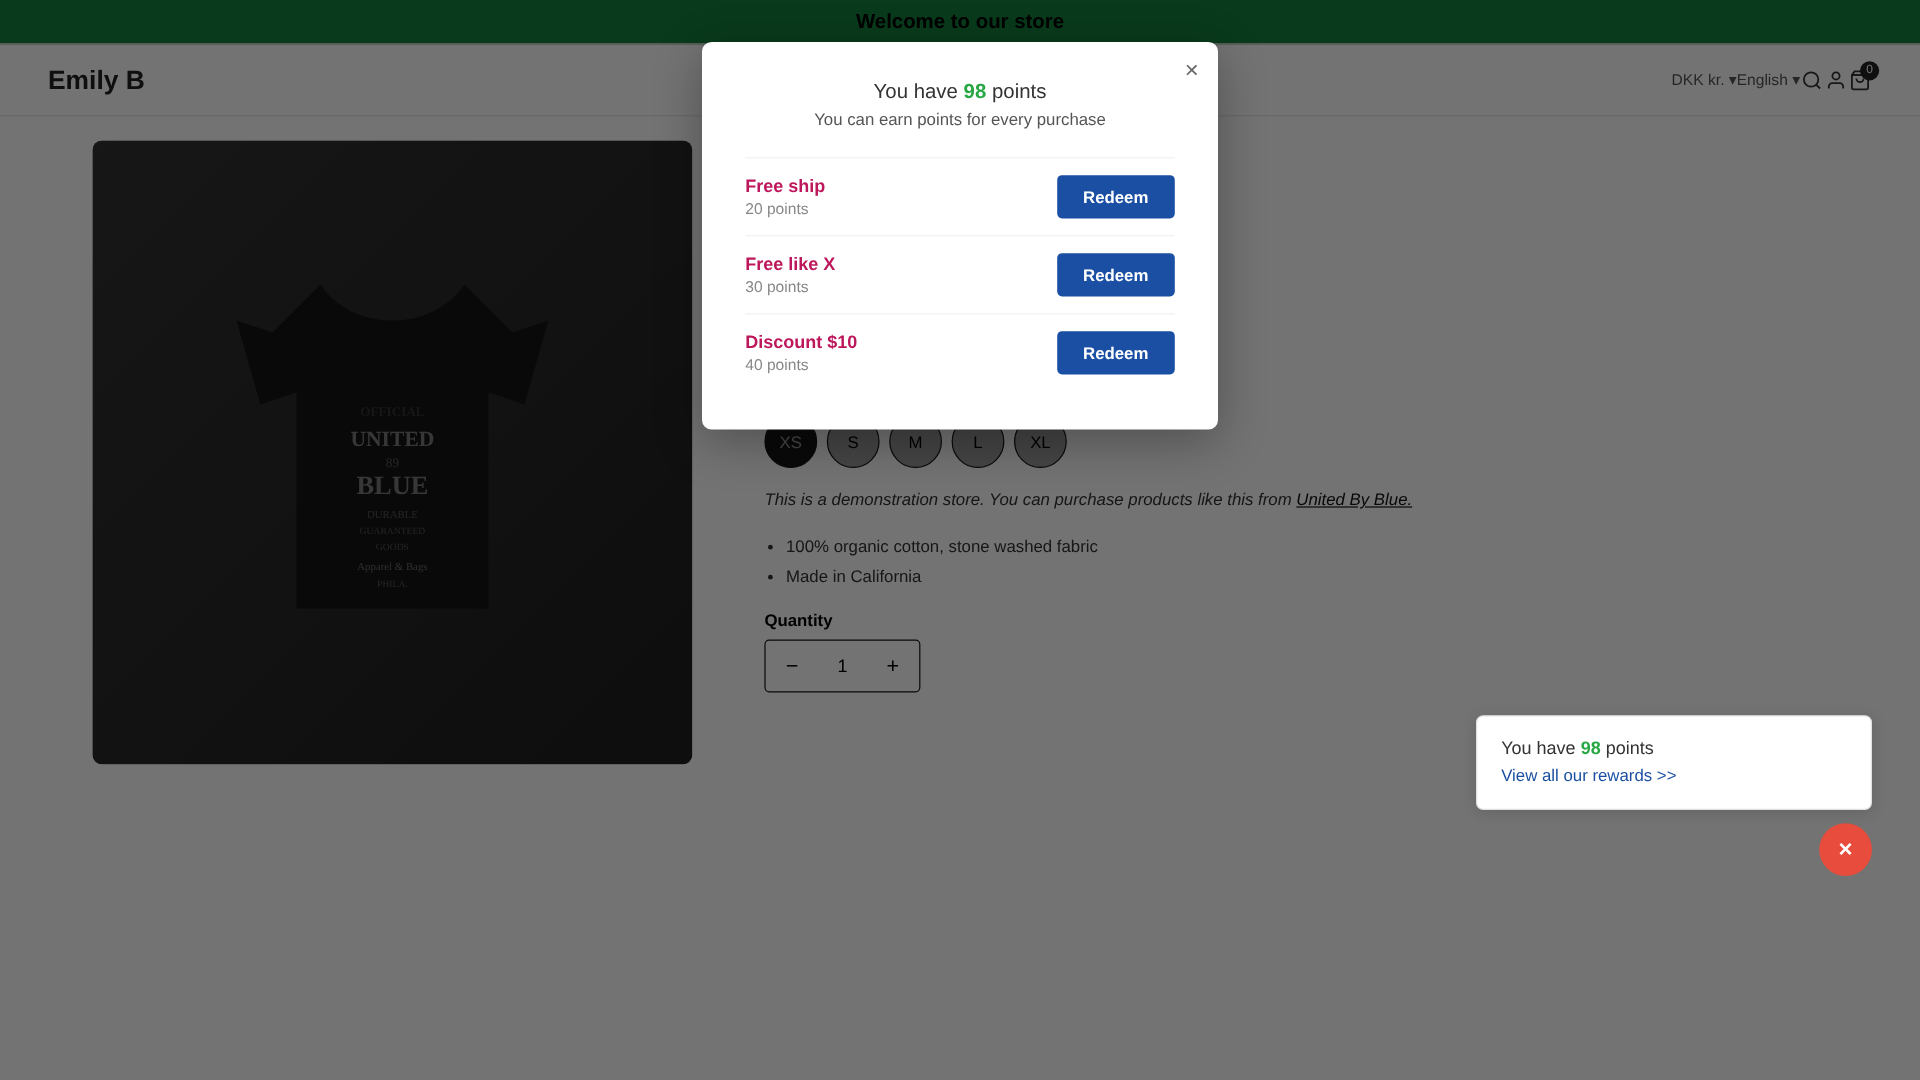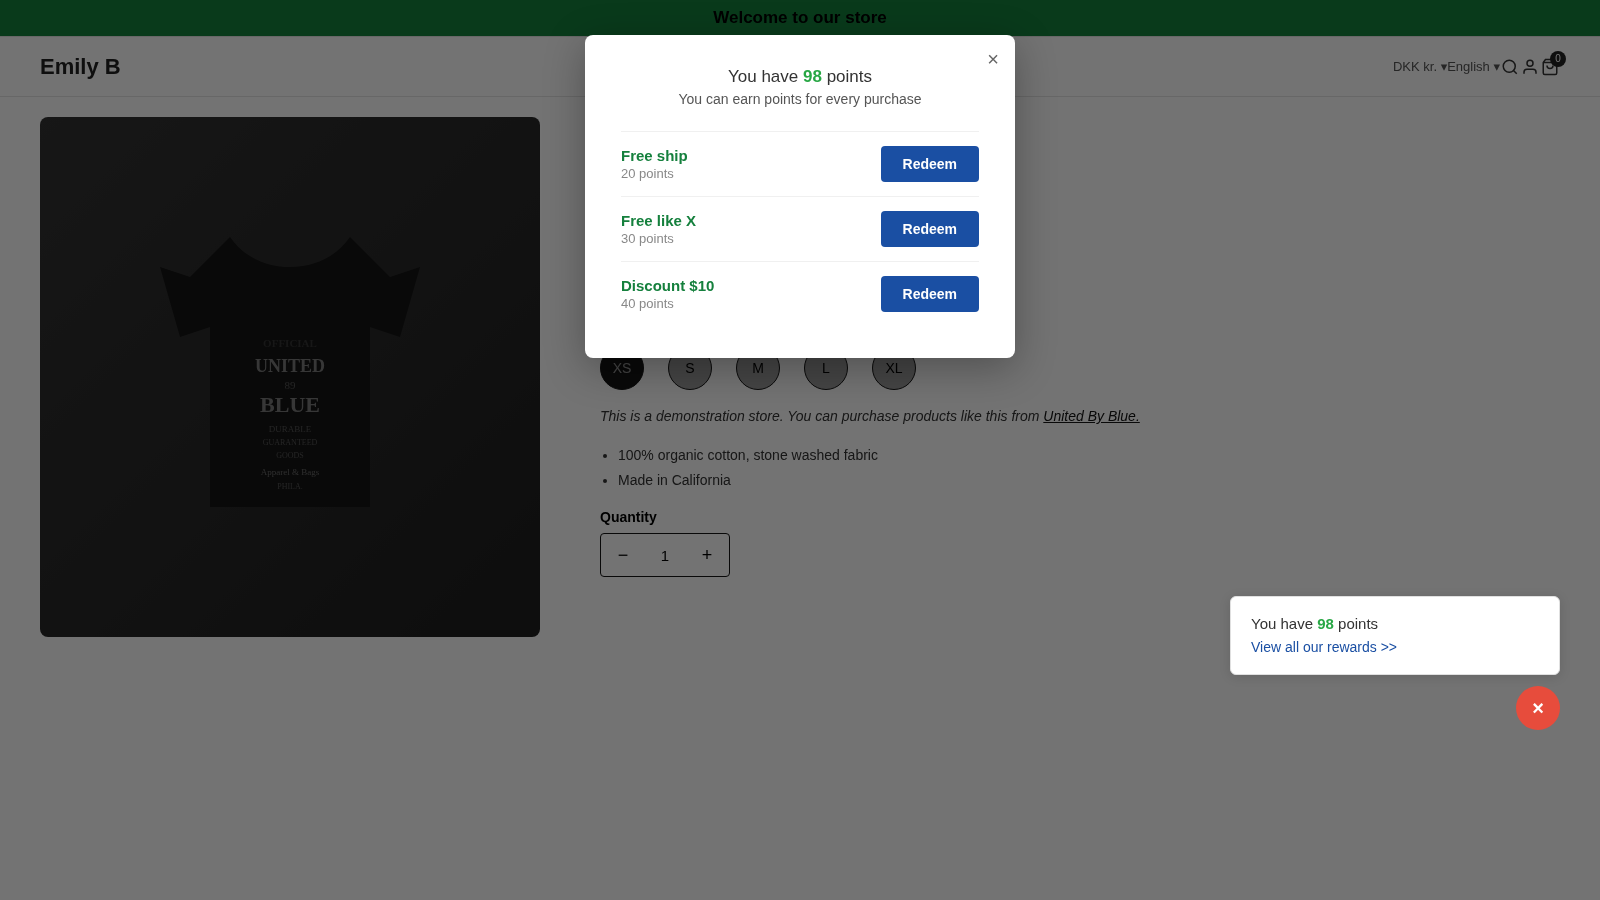--- a/index.html
+++ b/index.html
@@ -41,41 +41,42 @@
     }
     .product-image-area {
       width: 500px;
       background: #888;
       border-radius: 8px;
       overflow: hidden;
       height: 520px;
       display: flex;
       align-items: center;
       justify-content: center;
+      margin-left: 37px;
     }
     .product-image-placeholder {
       width: 100%;
       height: 100%;
       background: linear-gradient(135deg, #555 0%, #333 100%);
       display: flex;
       align-items: center;
       justify-content: center;
     }
     .tshirt-svg { width: 280px; height: 320px; }
     .product-details { flex: 1; padding-top: 20px; }
     .product-title { font-size: 32px; font-weight: 700; margin-bottom: 20px; }
     .member-badge { display: flex; align-items: center; gap: 10px; margin-bottom: 10px; }
     .member-icon { width: 40px; height: 40px; background: #8b1a1a; border-radius: 50%; display: flex; align-items: center; justify-content: center; }
     .member-text { font-size: 14px; color: #555; }
     .price-container { display: flex; gap: 10px; align-items: center; }
     .price-original { text-decoration: line-through; color: #888; font-size: 16px; }
     .price-sale { color: #c0392b; font-size: 16px; font-weight: 600; }
     .section-label { font-size: 14px; font-weight: 600; margin: 16px 0 8px; }
     .color-btn { padding: 8px 20px; border-radius: 20px; background: #222; color: #fff; border: none; font-size: 14px; cursor: pointer; }
-    .size-btns { display: flex; gap: 24px; }
+    .size-btns { display: flex; gap: 8px; }
     .size-btn { width: 44px; height: 44px; border-radius: 50%; border: 1.5px solid #222; background: #fff; font-size: 14px; cursor: pointer; display: flex; align-items: center; justify-content: center; }
     .size-btn.active { background: #222; color: #fff; }
     .demo-text { font-style: italic; font-size: 14px; color: #555; margin: 16px 0; line-height: 1.5; }
     .demo-link { color: #222; text-decoration: underline; }
     .bullet-list { margin: 12px 0 12px 18px; font-size: 14px; color: #555; line-height: 1.8; }
     .share-btn { font-size: 14px; color: #555; cursor: pointer; margin-top: 10px; }
     .quantity-label { font-size: 14px; font-weight: 600; margin-top: 16px; margin-bottom: 8px; }
     .quantity-control { display: flex; align-items: center; border: 1.5px solid #222; border-radius: 4px; width: 130px; height: 44px; }
     .qty-btn { width: 44px; height: 100%; display: flex; align-items: center; justify-content: center; font-size: 18px; cursor: pointer; background: none; border: none; }
     .qty-val { flex: 1; text-align: center; font-size: 15px; }
@@ -116,21 +117,21 @@
     .modal-title { font-size: 17px; color: #333; margin-bottom: 4px; }
     .modal-title .points-highlight { color: #28a745; font-weight: 700; }
     .modal-subtitle { font-size: 14px; color: #555; }
     .modal-row {
       display: flex;
       align-items: center;
       justify-content: space-between;
       padding: 14px 0;
       border-top: 1px solid #f0f0f0;
     }
-    .reward-info .reward-name { font-size: 15px; font-weight: 600; color: #15803d; margin-bottom: 2px; text-align: right; }
+    .reward-info .reward-name { font-size: 15px; font-weight: 600; color: #be185d; margin-bottom: 2px; text-align: right; }
     .reward-info .reward-points { font-size: 13px; color: #888; }
     .redeem-btn {
       background: #1a4fa3;
       color: #fff;
       border: none;
       border-radius: 4px;
       padding: 10px 22px;
       font-size: 14px;
       font-weight: 600;
       cursor: pointer;

